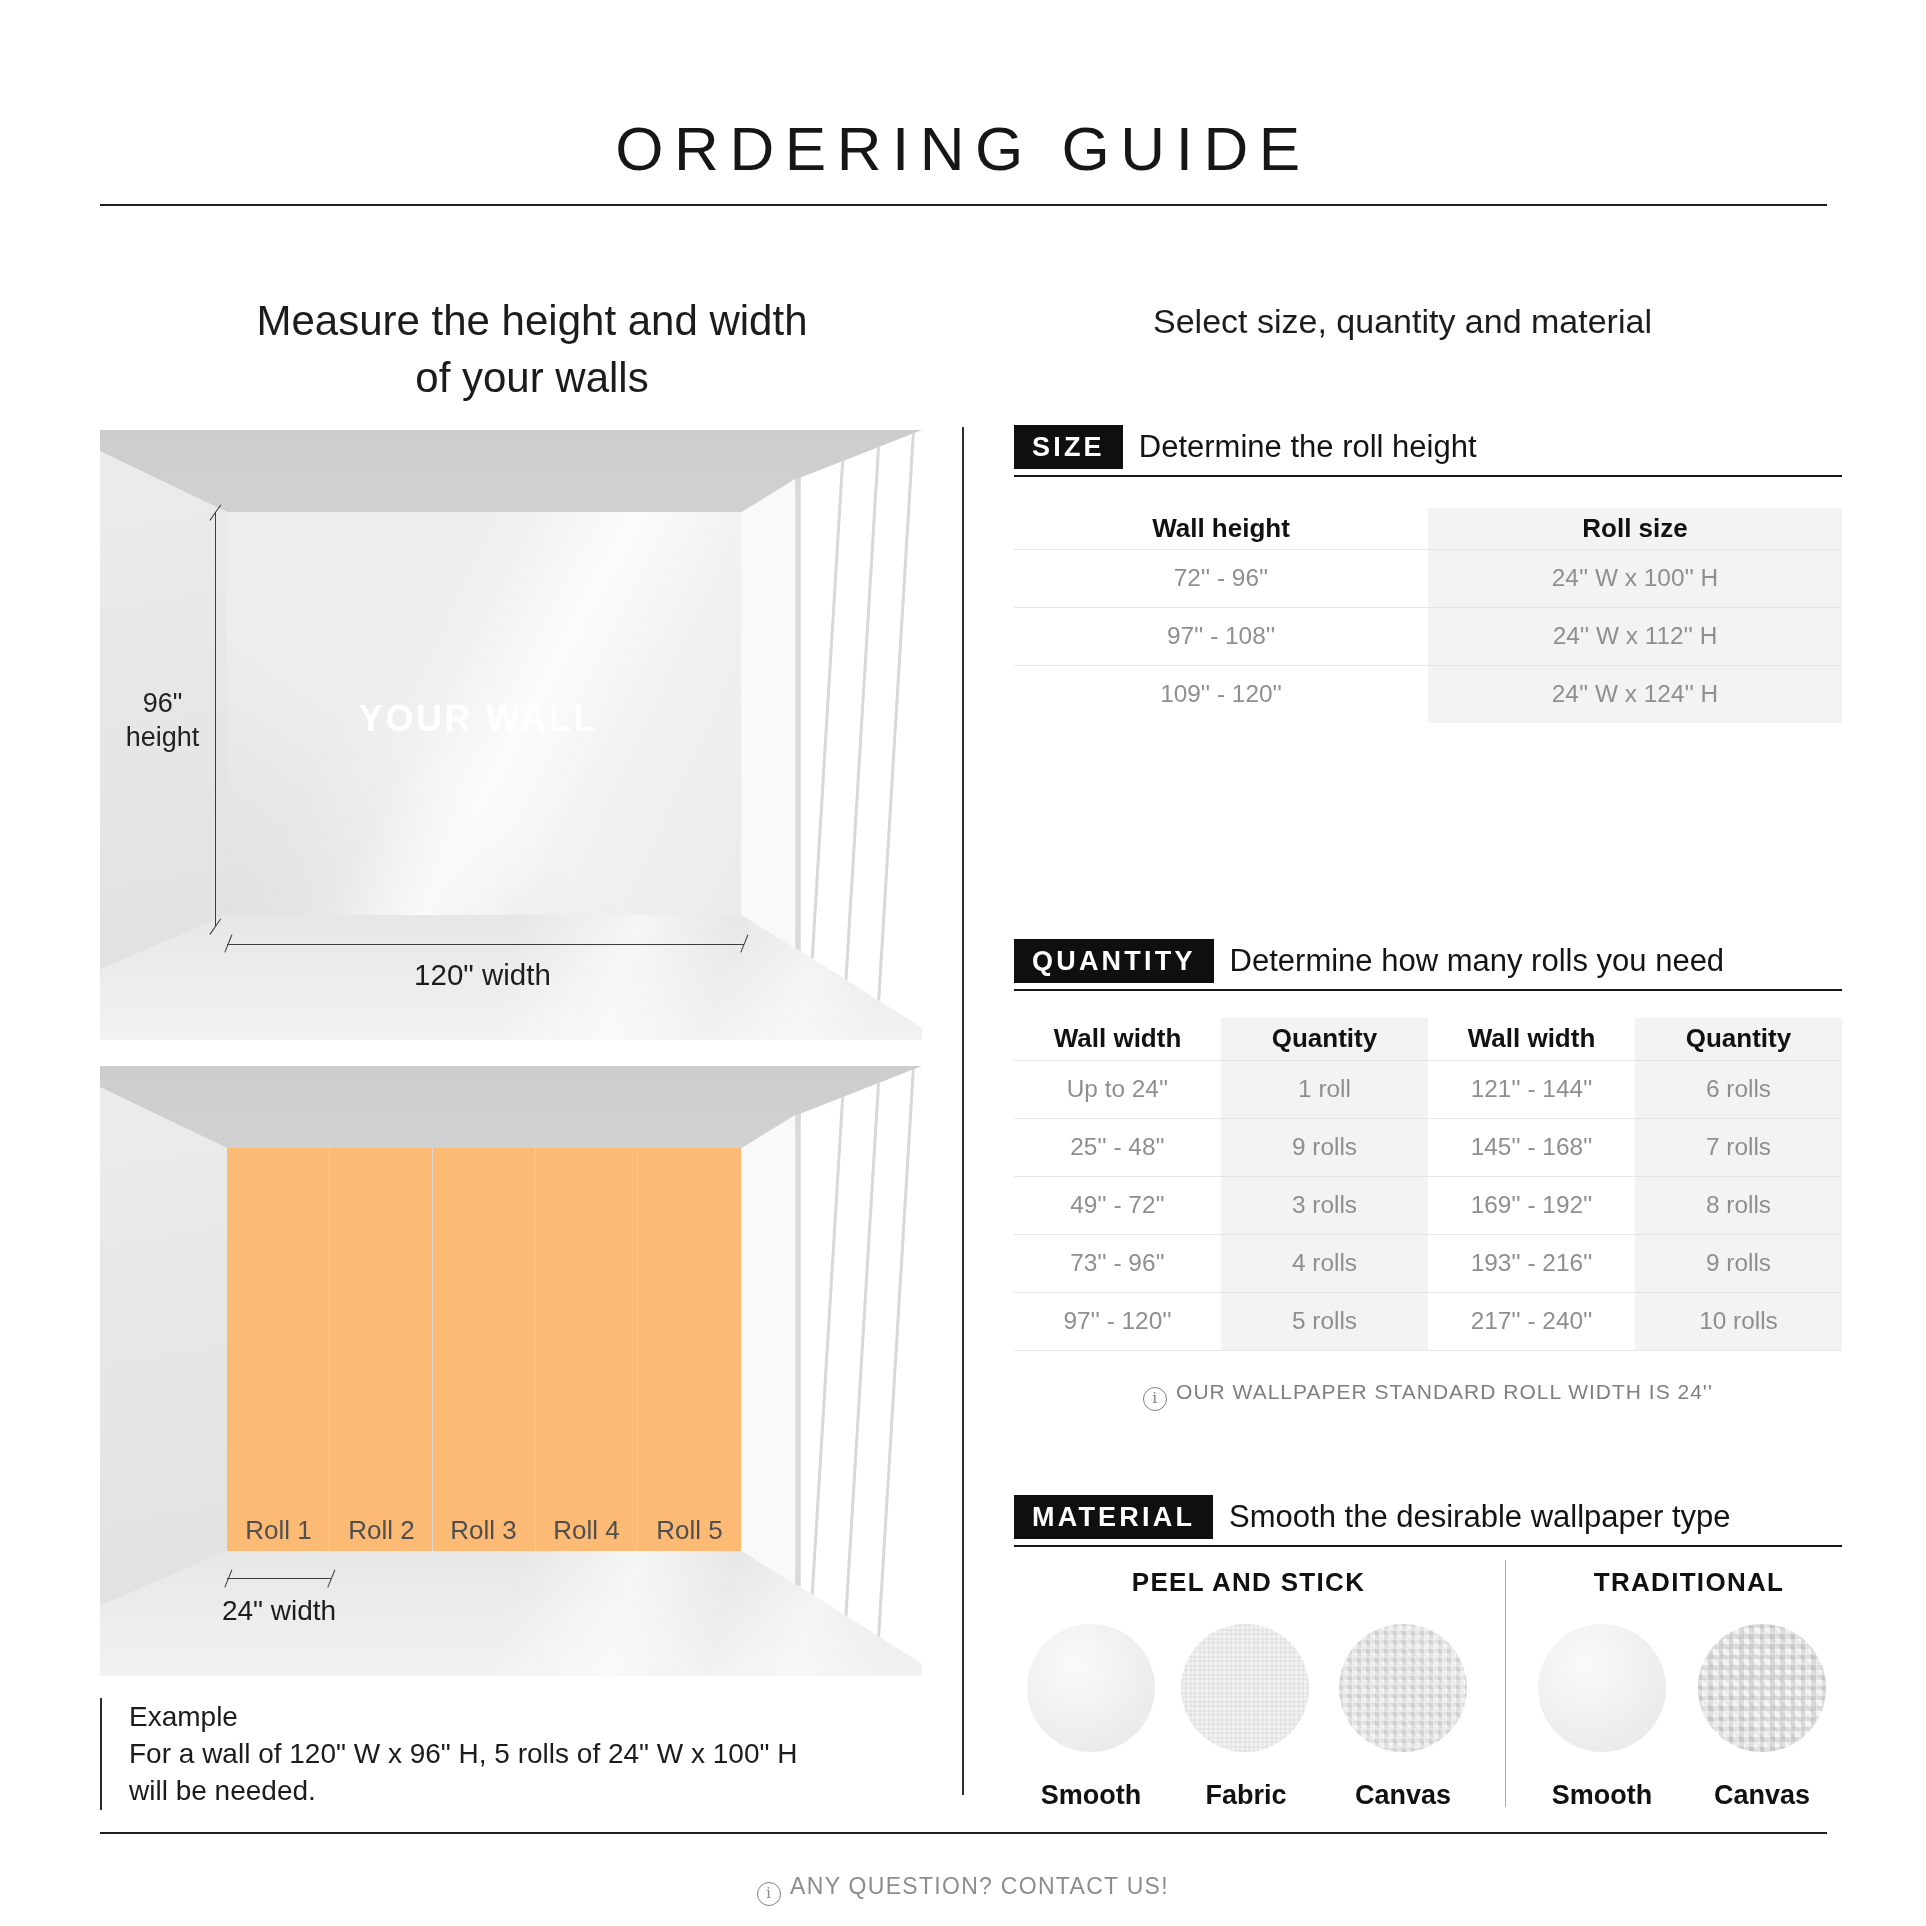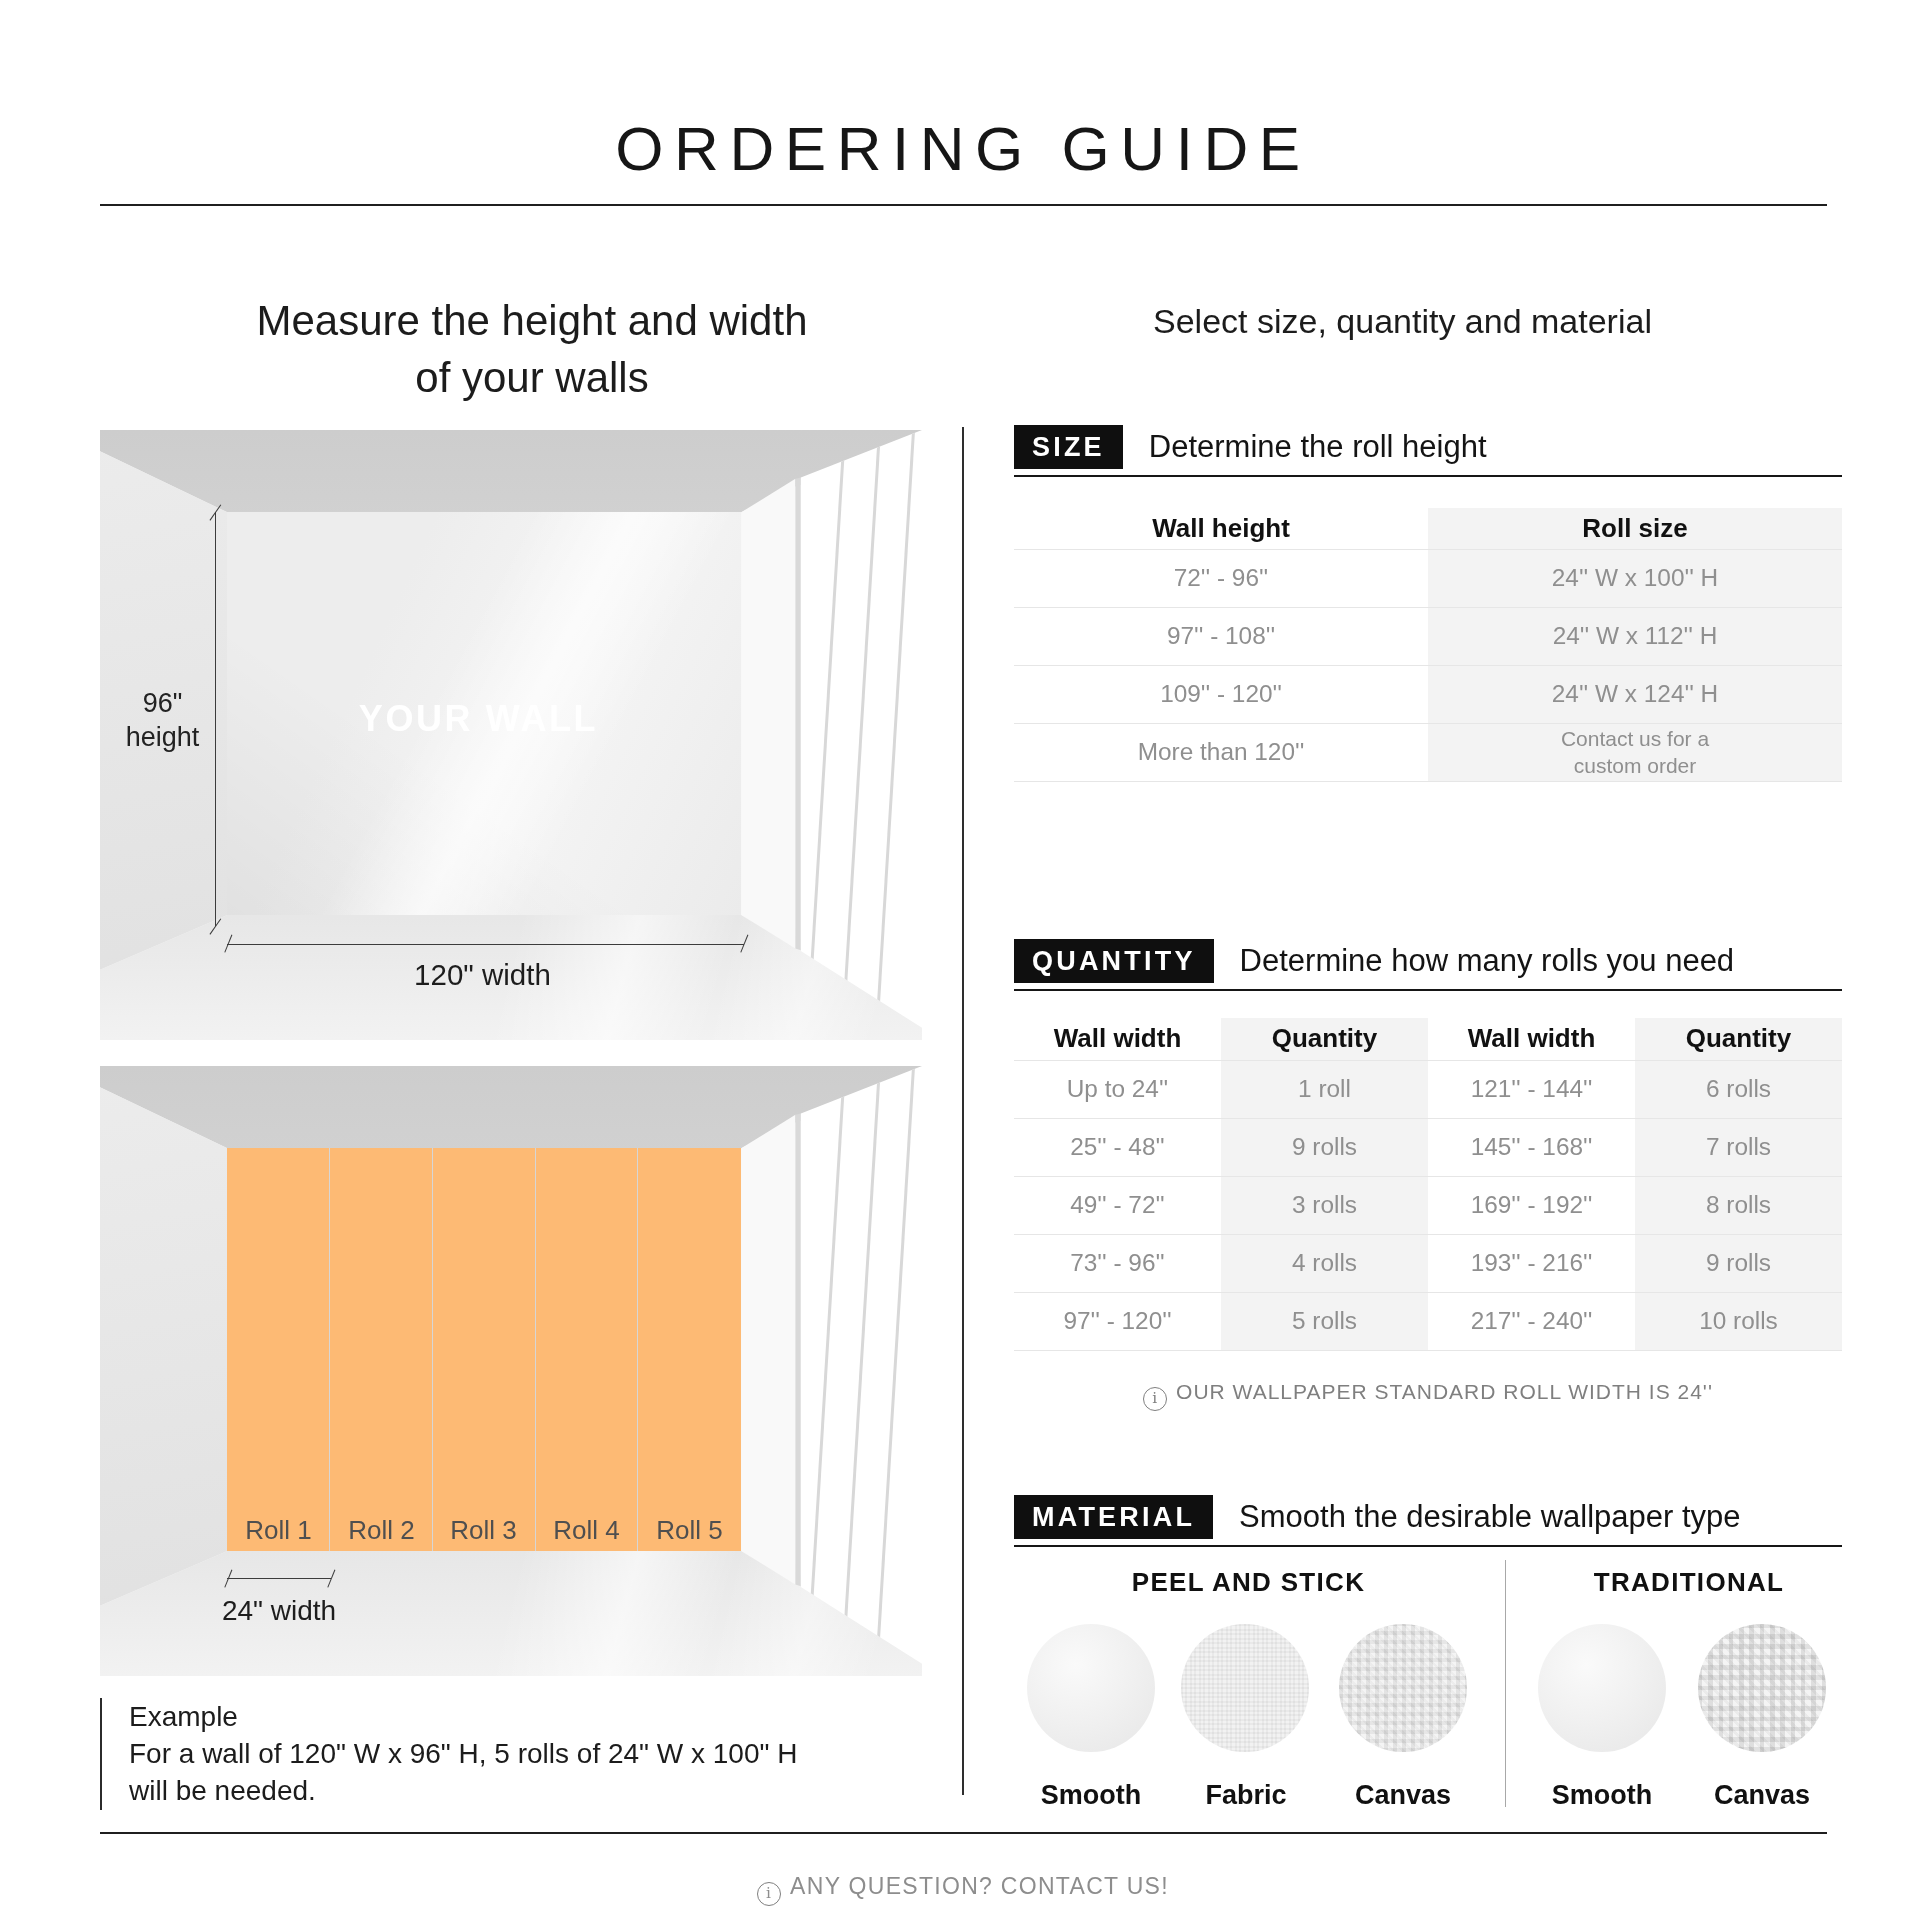--- a/index.html
+++ b/index.html
@@ -61,21 +61,21 @@
   .your-wall{left:186px;top:268px;width:385px;text-align:center;font-size:36px;font-weight:700;letter-spacing:2.6px;color:#ffffff;}
 
   .panels{position:absolute;left:127px;top:82px;width:514px;height:403px;background:#fdba74;}
   .panels .sep{position:absolute;top:0;width:1.3px;height:100%;background:#d6d6d6;}
   .roll-label{position:absolute;top:367px;width:103px;text-align:center;font-size:26px;color:#4f4f4f;}
 
   
   .example{left:100px;top:1698px;width:847px;border-left:2.6px solid #2b2b2b;padding-left:27px;font-size:28px;line-height:1.33;color:#1c1c1c;}
 
   
-  .section-head{display:flex;align-items:center;gap:26px;left:1014px;width:828px;}
+  .section-head{display:flex;align-items:center;gap:16px;left:1014px;width:828px;}
   .badge{display:inline-flex;align-items:center;height:44px;padding:0 18px;background:#0f0f0f;color:#ffffff;
     font-size:27px;font-weight:700;letter-spacing:3.2px;white-space:nowrap;}
   .section-title{font-size:31px;color:#141414;white-space:nowrap;}
   .underline{left:1014px;width:828px;height:1.9px;background:#161616;}
 
   table.data{border-collapse:collapse;table-layout:fixed;width:828px;}
   table.data td{text-align:center;vertical-align:middle;font-size:24.4px;color:#8f8f8f;}
   table.data tr.hdr td{font-size:26px;font-weight:700;color:#111111;}
   table.data tr.row td{border-top:1.3px solid #e6e6e6;}
   table.data tr.last td{border-bottom:1.3px solid #e6e6e6;}
@@ -214,24 +214,20 @@
       <td class="shade">24'' W x 100'' H</td>
     </tr>
     <tr class="row">
       <td>97'' - 108''</td>
       <td class="shade">24'' W x 112'' H</td>
     </tr>
     <tr class="row">
       <td>109'' - 120''</td>
       <td class="shade">24'' W x 124'' H</td>
     </tr>
-    <tr class="row last">
-      <td>More than 120''</td>
-      <td class="shade"><span class="wrap-narrow">Contact us for a custom order</span></td>
-    </tr>
   </tbody>
     </table>
 
   <div class="abs section-head" style="top:939px;">
     <span class="badge">QUANTITY</span>
     <span class="section-title">Determine how many rolls you need</span>
   </div>
   <div class="abs underline" style="top:989px;"></div>
 
   <table class="abs data qty-table">

